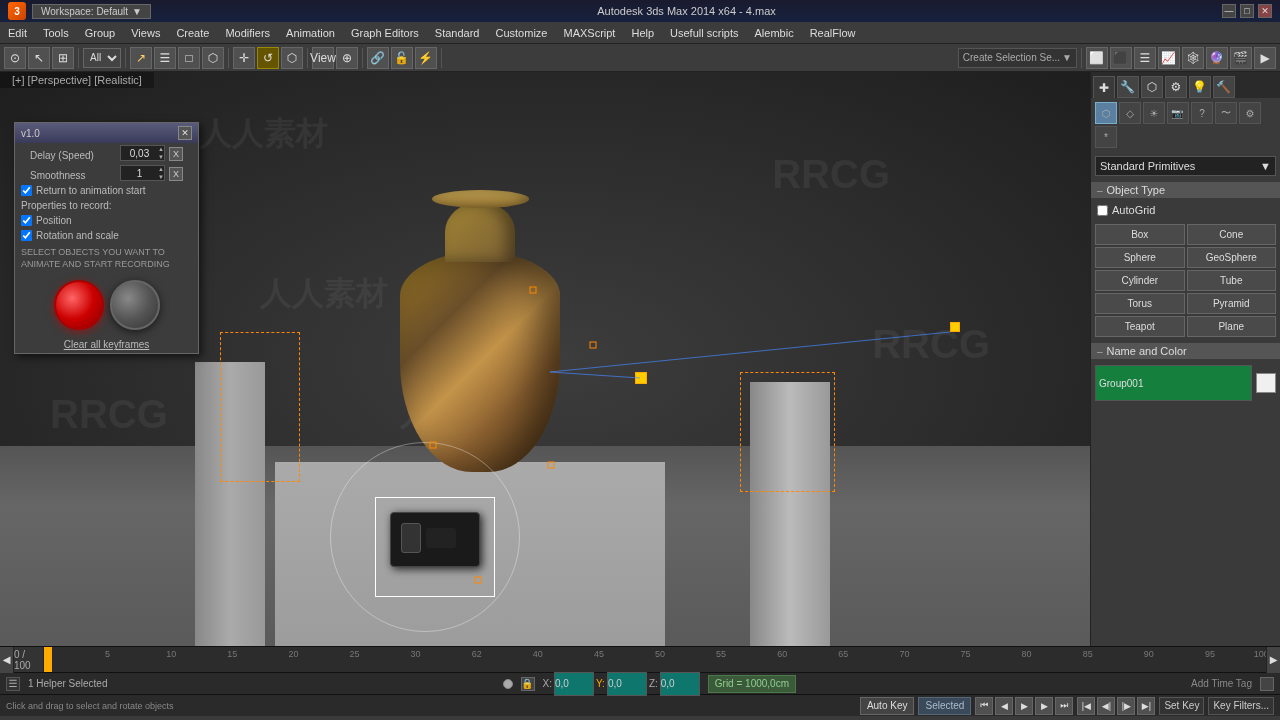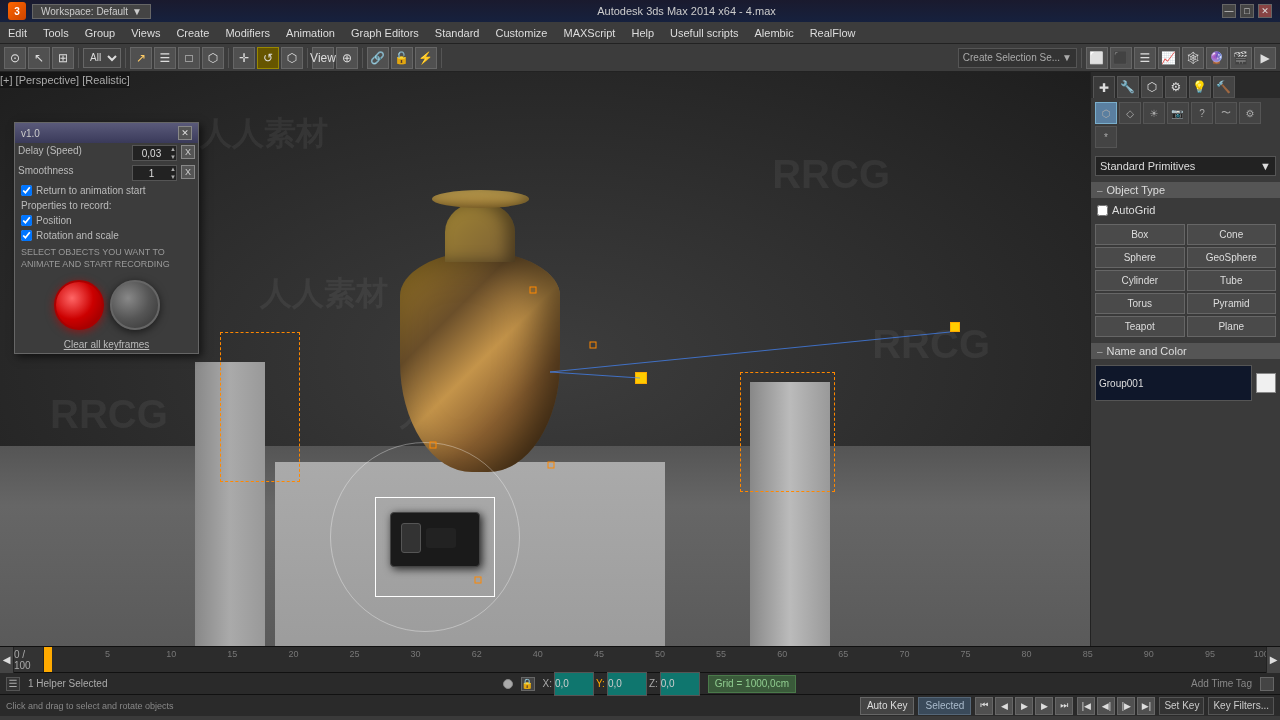--- a/index.html
+++ b/index.html
@@ -176,21 +176,21 @@
       display: flex; align-items: center;
       padding: 4px 6px; gap: 4px; font-size: 11px;
     }
 
     
     .name-color-row {
       display: flex; padding: 4px; gap: 4px; align-items: center;
     }
     .name-input {
       flex: 1; height: 36px;
-      background: #0f172a; border: 1px solid #555;
+      background: #15803d; border: 1px solid #555;
       color: #ddd; font-size: 10px; padding: 16px 3px;
     }
     .color-swatch {
       width: 20px; height: 20px;
       background: #f0f0f0;
       border: 1px solid #888; cursor: pointer;
     }
 
     
     #statusbar {
@@ -239,22 +239,22 @@
     }
     #realtimer-logo .logo-text {
       font-size: 22px;
       font-weight: bold;
       color: #cc3333;
       font-family: serif;
       text-shadow: 1px 1px 3px rgba(0,0,0,0.8);
     }
 
     .panel-row {
-      display: flex; align-items: flex-start;
-      padding: 2px 3px; gap: 4px; font-size: 10px;
+      display: flex; align-items: flex-end;
+      padding: 2px 15px; gap: 4px; font-size: 10px;
     }
     .panel-label { color: #bbb; flex: 1; }
     .panel-spinbox {
       width: 45px; height: 16px;
       background: #222; border: 1px solid #555;
       color: #ddd; font-size: 10px;
       display: flex; align-items: center;
     }
     .spinbox-val { flex: 1; text-align: center; font-size: 10px; }
     .spinbox-arrows { display: flex; flex-direction: column; }
@@ -300,21 +300,21 @@
     #nav-cube {
       position: absolute;
       top: 8px; right: 8px;
       width: 80px; height: 80px;
     }
 
     
     #vp-label {
       position: absolute;
       top: 0; left: 0;
-      padding: 2px 0;
+      padding: 2px 12px;
       font-size: 11px; color: #aaa;
       background: rgba(0,0,0,0.3);
     }
 
     
     #timeline-bottom {
       height: 26px;
       background: #333;
       border-top: 1px solid #111;
       display: flex; align-items: center;

